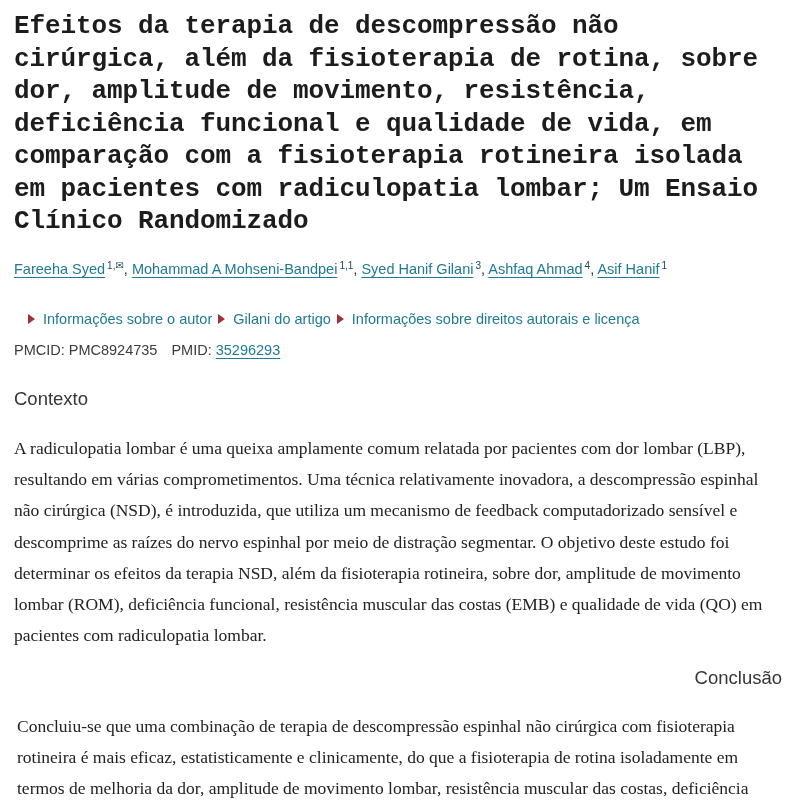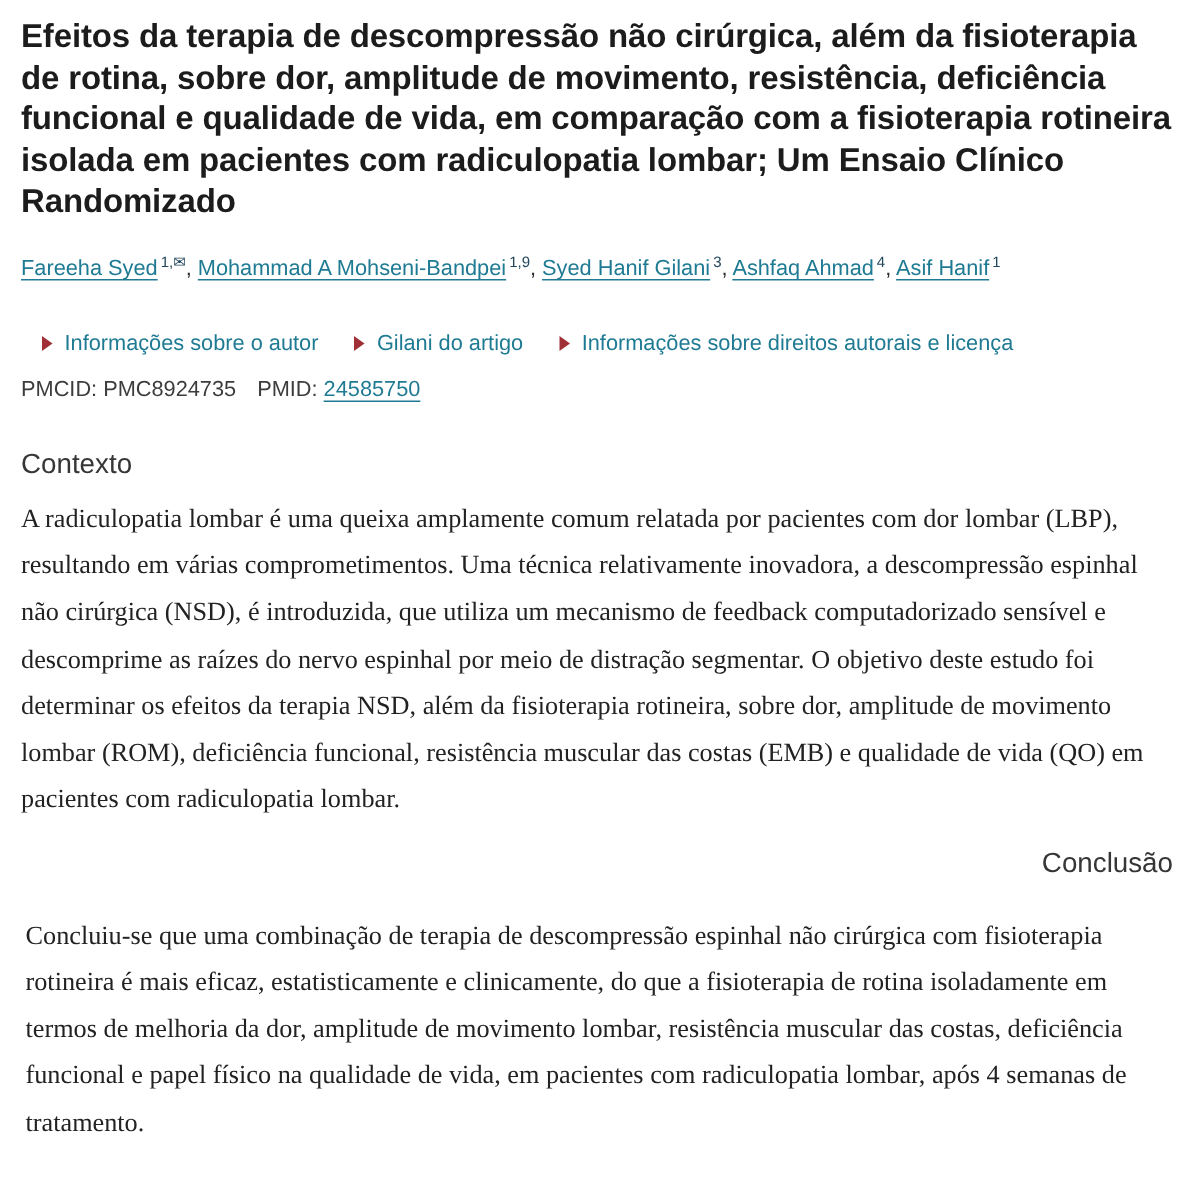--- a/index.html
+++ b/index.html
@@ -6,26 +6,27 @@
   html, body {
     width: 800px; height: 800px;
     background: #ffffff;
     overflow: hidden;
     font-family: "Liberation Sans", "DejaVu Sans", sans-serif;
     color: #1f1f1f;
   }
   .page { padding: 6px 18px 0 14px; }
 
   h1.article-title {
-    font-size: 22px;
+    font-size: 26px;
     font-weight: 700;
     line-height: 1.25;
     letter-spacing: -0.1px;
     color: #1c1c1c;
     margin-top: 4px;
+    font-family: Liberation Mono, monospace;
   }
 
   .authors-row {
     margin-top: 20px;
     font-size: 14.5px;
     color: #2b2b2b;
     line-height: 1.5;
   }
   .authors-row a.author-link {
     color: #1f7a93;
@@ -39,21 +40,21 @@
     color: #23485d;
     margin-left: 2px;
   }
   .authors-row .sep { color: #2b2b2b; }
 
   .meta-row {
     margin-top: 30px;
     font-size: 14.5px;
     display: flex;
     align-items: center;
-    gap: 24px;
+    gap: 6px;
     padding-left: 14px;
   }
   .meta-item { display: flex; align-items: center; gap: 8px; }
   .arrow-icon {
     width: 0; height: 0;
     border-top: 5px solid transparent;
     border-bottom: 5px solid transparent;
     border-left: 7px solid #a03036;
     display: inline-block;
   }
@@ -85,37 +86,37 @@
     font-family: "Liberation Sans", "DejaVu Sans", sans-serif;
   }
   h2.first { margin-top: 30px; }
   h2.second { margin-top: 16px; text-align: right; }
 
   p.section-body {
     font-family: "Liberation Serif", "DejaVu Serif", serif;
     font-size: 17.5px;
     line-height: 1.78;
     color: #222222;
-    margin-top: 10px;
+    margin-top: 23px;
   }
   p.second-body { margin-top: 22px; padding-left: 3px; }
 </style>
 </head>
 <body>
 
 <div class="page">
 
   <h1 class="article-title">Efeitos da terapia de descompressão não cirúrgica, além da fisioterapia de rotina, sobre dor, amplitude de movimento, resistência, deficiência funcional e qualidade de vida, em comparação com a fisioterapia rotineira isolada em pacientes com radiculopatia lombar; Um Ensaio Clínico Randomizado</h1>
 
   <div class="authors-row">
     <span class="author">
       <a class="author-link">Fareeha Syed</a><sup>1,✉</sup><span class="sep">, </span>
     </span>
     <span class="author">
-      <a class="author-link">Mohammad A Mohseni-Bandpei</a><sup>1,9</sup><span class="sep">, </span>
+      <a class="author-link">Mohammad A Mohseni-Bandpei</a><sup>1,1</sup><span class="sep">, </span>
     </span>
     <span class="author">
       <a class="author-link">Syed Hanif Gilani</a><sup>3</sup><span class="sep">, </span>
     </span>
     <span class="author">
       <a class="author-link">Ashfaq Ahmad</a><sup>4</sup><span class="sep">, </span>
     </span>
     <span class="author">
       <a class="author-link">Asif Hanif</a><sup>1</sup>
     </span>
@@ -134,21 +135,21 @@
       <span class="arrow-icon"></span>
       <a>Informações sobre direitos autorais e licença</a>
     </span>
   </div>
 
   <div class="ids-row">
     <span class="pmcid-group">
       <span class="id-label">PMCID:</span><span>PMC8924735</span>
     </span>
     <span class="pmid-group">
-      <span class="id-label">PMID:</span><a class="pmid-link">24585750</a>
+      <span class="id-label">PMID:</span><a class="pmid-link">35296293</a>
     </span>
   </div>
 
   <h2 class="section-heading first">Contexto</h2>
 
   <p class="section-body">A radiculopatia lombar é uma queixa amplamente comum relatada por pacientes com dor lombar (LBP), resultando em várias comprometimentos. Uma técnica relativamente inovadora, a descompressão espinhal não cirúrgica (NSD), é introduzida, que utiliza um mecanismo de feedback computadorizado sensível e descomprime as raízes do nervo espinhal por meio de distração segmentar. O objetivo deste estudo foi determinar os efeitos da terapia NSD, além da fisioterapia rotineira, sobre dor, amplitude de movimento lombar (ROM), deficiência funcional, resistência muscular das costas (EMB) e qualidade de vida (QO) em pacientes com radiculopatia lombar.</p>
 
   <h2 class="section-heading second">Conclusão</h2>
 
   <p class="section-body second-body">Concluiu-se que uma combinação de terapia de descompressão espinhal não cirúrgica com fisioterapia rotineira é mais eficaz, estatisticamente e clinicamente, do que a fisioterapia de rotina isoladamente em termos de melhoria da dor, amplitude de movimento lombar, resistência muscular das costas, deficiência funcional e papel físico na qualidade de vida, em pacientes com radiculopatia lombar, após 4 semanas de tratamento.</p>

